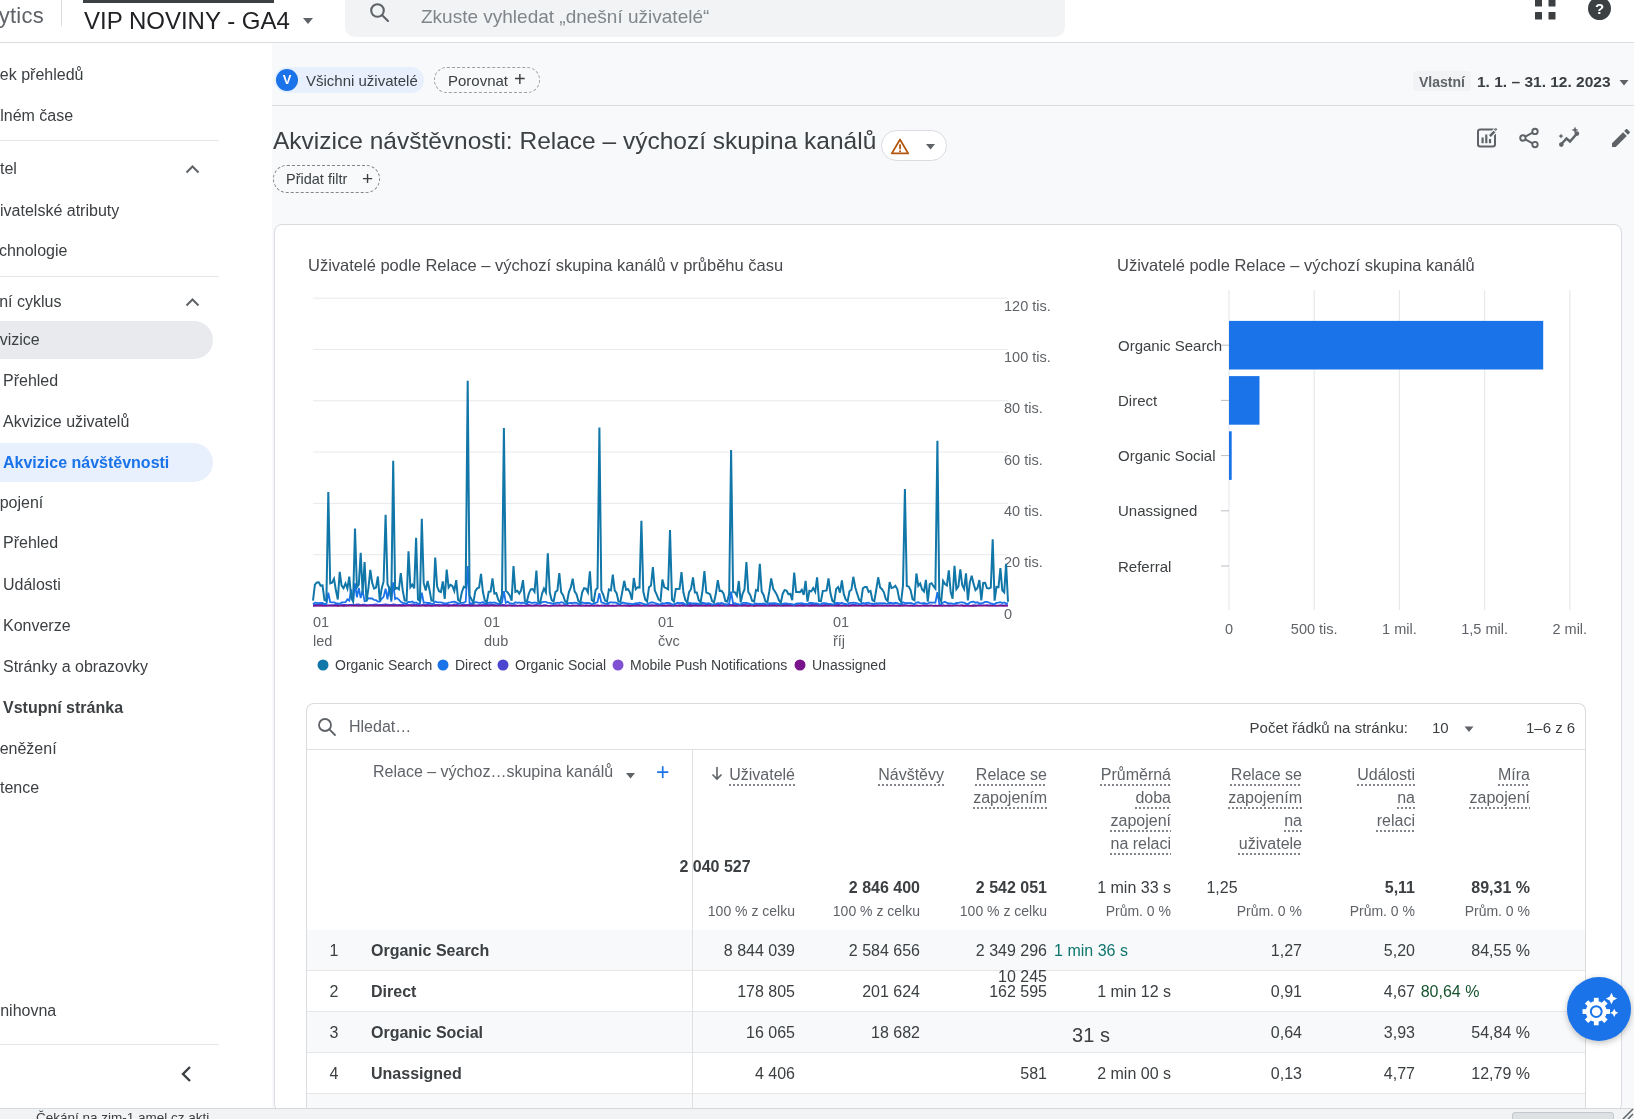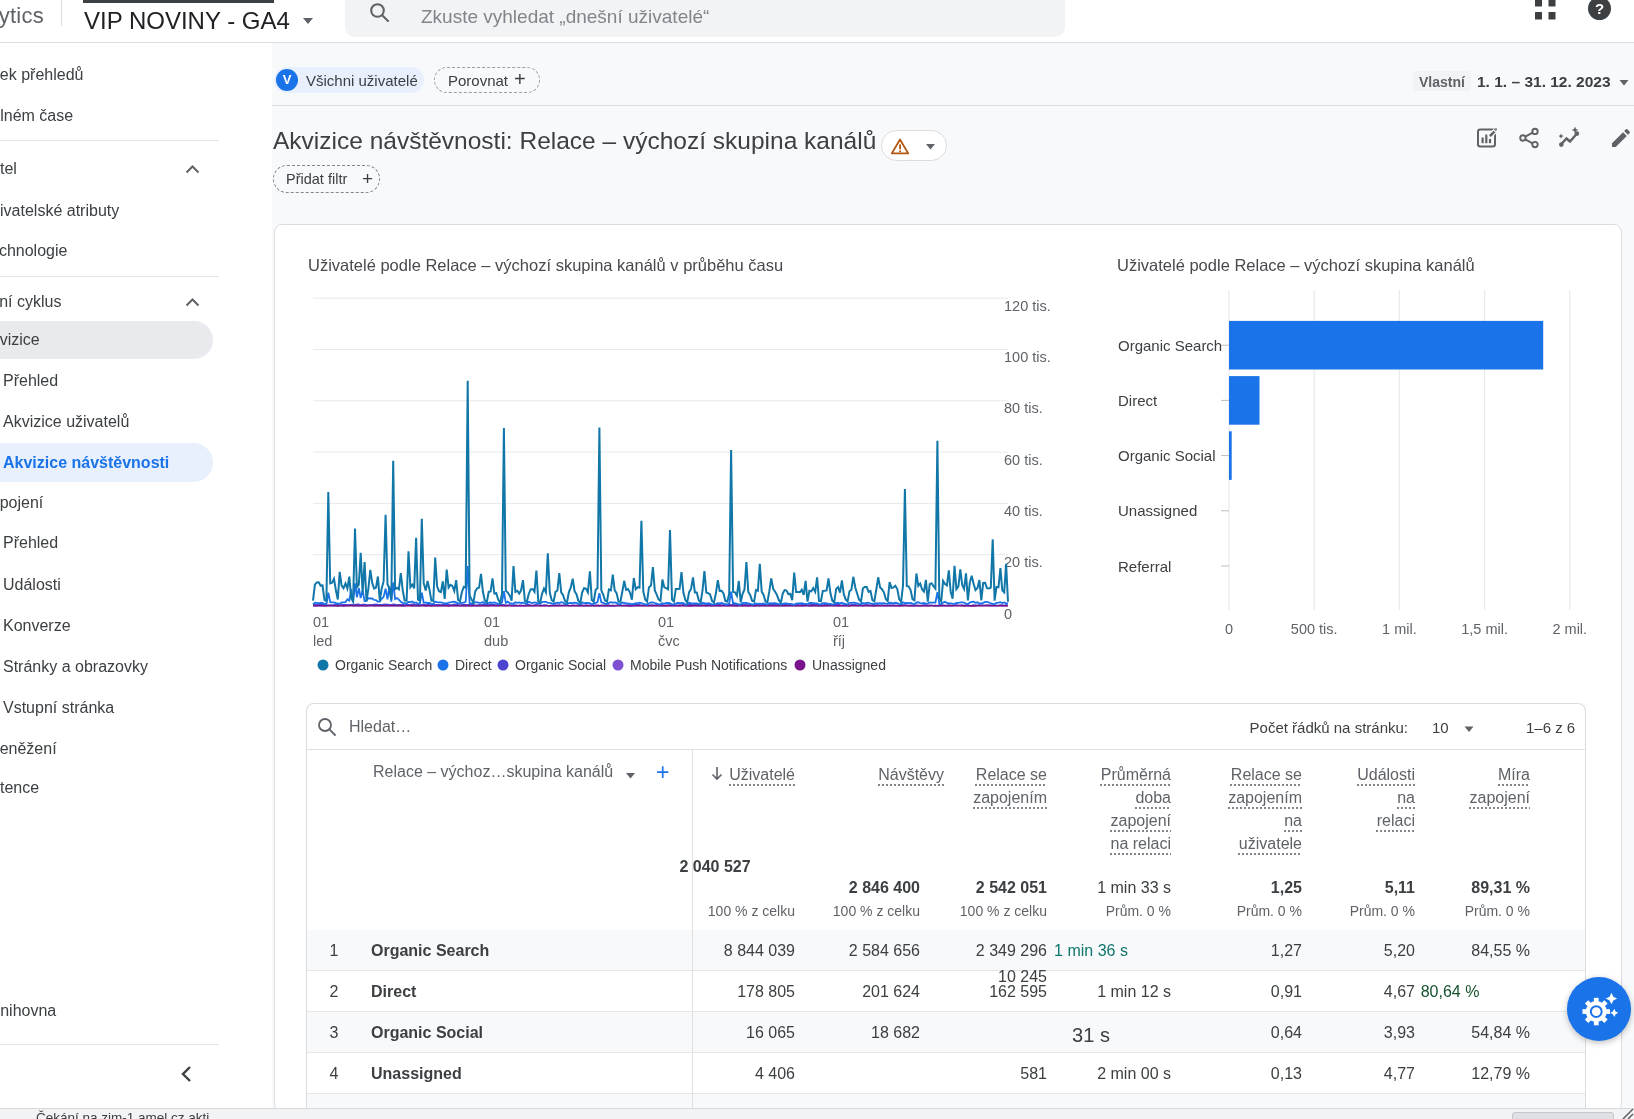--- a/index.html
+++ b/index.html
@@ -171,21 +171,21 @@
 <div class="abs" style="left:1142px;top:763px;width:160px;text-align:right;font-size:16px;line-height:23px;color:#5f6368"><span style="text-decoration:underline dotted 1.5px #80868b;text-underline-offset:4px">Relace se</span><br><span style="text-decoration:underline dotted 1.5px #80868b;text-underline-offset:4px">zapojením</span><br><span style="text-decoration:underline dotted 1.5px #80868b;text-underline-offset:4px">na</span><br><span style="text-decoration:underline dotted 1.5px #80868b;text-underline-offset:4px">uživatele</span></div>
 <div class="abs" style="left:1255px;top:763px;width:160px;text-align:right;font-size:16px;line-height:23px;color:#5f6368"><span style="text-decoration:underline dotted 1.5px #80868b;text-underline-offset:4px">Události</span><br><span style="text-decoration:underline dotted 1.5px #80868b;text-underline-offset:4px">na</span><br><span style="text-decoration:underline dotted 1.5px #80868b;text-underline-offset:4px">relaci</span></div>
 <div class="abs" style="left:1370px;top:763px;width:160px;text-align:right;font-size:16px;line-height:23px;color:#5f6368"><span style="text-decoration:underline dotted 1.5px #80868b;text-underline-offset:4px">Míra</span><br><span style="text-decoration:underline dotted 1.5px #80868b;text-underline-offset:4px">zapojení</span></div>
 <svg class="abs" style="left:710px;top:766px" width="14" height="15" viewBox="0 0 14 15">
     <path d="M7 1 V13 M2.5 8.5 L7 13 L11.5 8.5" fill="none" stroke="#5f6368" stroke-width="1.6"></path>
   </svg>
 <div class="abs" style="left:635px;top:858px;width:160px;text-align:center;font-size:16px;font-weight:bold;color:#3c4043">2 040 527</div>
 <div class="abs" style="left:760px;top:879px;width:160px;text-align:right;font-size:16px;font-weight:bold;color:#3c4043">2 846 400</div>
 <div class="abs" style="left:887px;top:879px;width:160px;text-align:right;font-size:16px;font-weight:bold;color:#3c4043">2 542 051</div>
 <div class="abs" style="left:1011px;top:879px;width:160px;text-align:right;font-size:16px;font-weight:normal;color:#3c4043">1 min 33 s</div>
-<div class="abs" style="left:1142px;top:879px;width:160px;text-align:right;font-size:16px;font-weight:bold;color:#3c4043">1,25</div>
+<div class="abs" style="left:1142px;top:879px;width:160px;text-align:center;font-size:16px;font-weight:normal;color:#3c4043">1,25</div>
 <div class="abs" style="left:1255px;top:879px;width:160px;text-align:right;font-size:16px;font-weight:bold;color:#3c4043">5,11</div>
 <div class="abs" style="left:1370px;top:879px;width:160px;text-align:right;font-size:16px;font-weight:bold;color:#3c4043">89,31 %</div>
 <div class="abs" style="left:635px;top:903px;width:160px;text-align:right;font-size:14px;color:#5f6368">100 % z celku</div>
 <div class="abs" style="left:760px;top:903px;width:160px;text-align:right;font-size:14px;color:#5f6368">100 % z celku</div>
 <div class="abs" style="left:887px;top:903px;width:160px;text-align:right;font-size:14px;color:#5f6368">100 % z celku</div>
 <div class="abs" style="left:1011px;top:903px;width:160px;text-align:right;font-size:14px;color:#5f6368">Prům. 0 %</div>
 <div class="abs" style="left:1142px;top:903px;width:160px;text-align:right;font-size:14px;color:#5f6368">Prům. 0 %</div>
 <div class="abs" style="left:1255px;top:903px;width:160px;text-align:right;font-size:14px;color:#5f6368">Prům. 0 %</div>
 <div class="abs" style="left:1370px;top:903px;width:160px;text-align:right;font-size:14px;color:#5f6368">Prům. 0 %</div>
 <div class="abs" style="left:307px;top:929.5px;width:1278px;height:41.2px;background:#f8f9fa;border-bottom:1px solid #e4e6e8"></div>
@@ -240,21 +240,21 @@
 <div class="abs" style="left:-35.5px;top:293px;font-size:16px;color:#3c4043;font-weight:normal;white-space:nowrap">Životní cyklus</div>
 <div class="abs" style="left:-19px;top:331px;font-size:16px;color:#3c4043;font-weight:normal;white-space:nowrap">Akvizice</div>
 <div class="abs" style="left:3px;top:372px;font-size:16px;color:#3c4043;font-weight:normal;white-space:nowrap">Přehled</div>
 <div class="abs" style="left:3px;top:413px;font-size:16px;color:#3c4043;font-weight:normal;white-space:nowrap">Akvizice uživatelů</div>
 <div class="abs" style="left:3px;top:453.5px;font-size:16px;color:#1a73e8;font-weight:bold;white-space:nowrap">Akvizice návštěvnosti</div>
 <div class="abs" style="left:-19px;top:494px;font-size:16px;color:#3c4043;font-weight:normal;white-space:nowrap">Zapojení</div>
 <div class="abs" style="left:3px;top:534px;font-size:16px;color:#3c4043;font-weight:normal;white-space:nowrap">Přehled</div>
 <div class="abs" style="left:3px;top:576px;font-size:16px;color:#3c4043;font-weight:normal;white-space:nowrap">Události</div>
 <div class="abs" style="left:3px;top:617px;font-size:16px;color:#3c4043;font-weight:normal;white-space:nowrap">Konverze</div>
 <div class="abs" style="left:3px;top:658px;font-size:16px;color:#3c4043;font-weight:normal;white-space:nowrap">Stránky a obrazovky</div>
-<div class="abs" style="left:3px;top:698.5px;font-size:16px;color:#3c4043;font-weight:normal;white-space:nowrap">Vstupní stránka</div>
+<div class="abs" style="left:3px;top:698.5px;font-size:16px;color:#3c4043;font-weight:bold;white-space:nowrap">Vstupní stránka</div>
 <div class="abs" style="left:-19px;top:740px;font-size:16px;color:#3c4043;font-weight:normal;white-space:nowrap">Zpeněžení</div>
 <div class="abs" style="left:-20.5px;top:779px;font-size:16px;color:#3c4043;font-weight:normal;white-space:nowrap">Retence</div>
 <div class="abs" style="left:-10.5px;top:1002px;font-size:16px;color:#3c4043;font-weight:normal;white-space:nowrap">Knihovna</div>
 <svg class="abs" style="left:185px;top:165px" width="15" height="9">
     <path d="M1.5 7.5 L7.5 1.5 L13.5 7.5" fill="none" stroke="#5f6368" stroke-width="2"></path>
   </svg>
 <svg class="abs" style="left:185px;top:298px" width="15" height="9">
     <path d="M1.5 7.5 L7.5 1.5 L13.5 7.5" fill="none" stroke="#5f6368" stroke-width="2"></path>
   </svg>
 <div class="abs" style="left:0;top:140px;width:219px;height:1px;background:#e3e5e8"></div>

